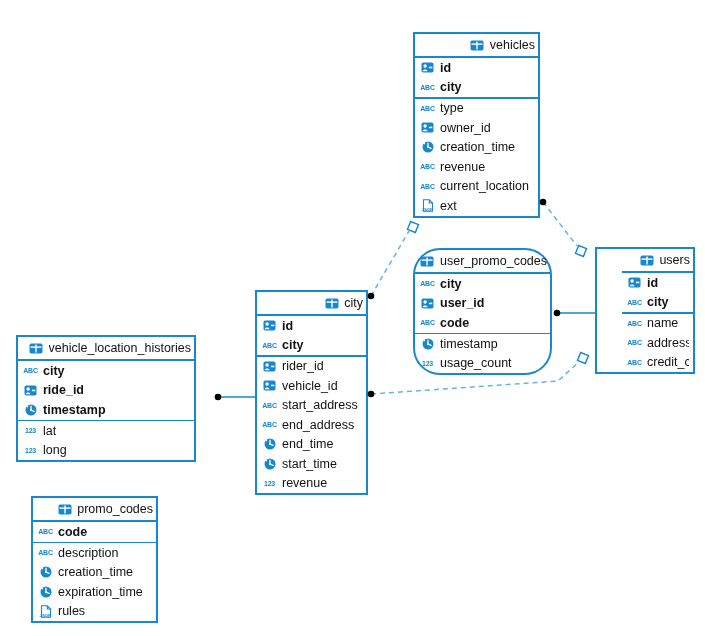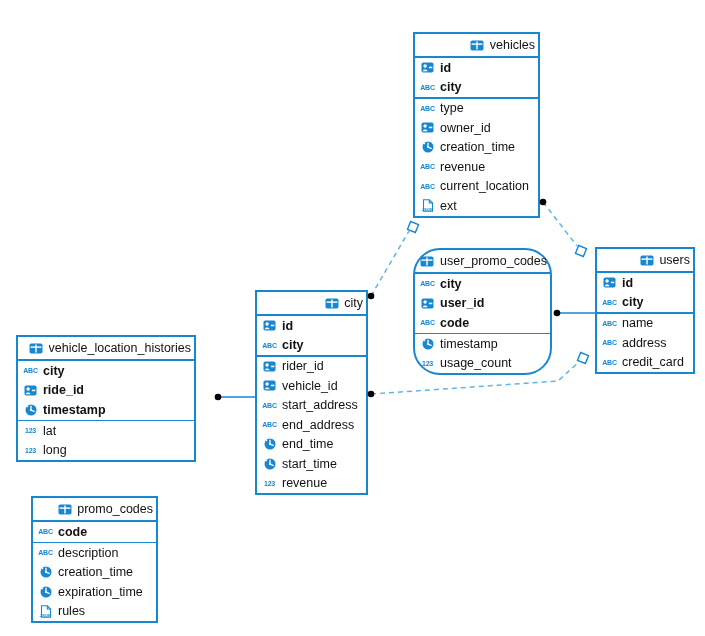--- a/index.html
+++ b/index.html
@@ -167,21 +167,21 @@
             <line x1="1.7" y1="1.9" x2="3" y2="3.1" stroke="#fff" stroke-width="1.2"></line>
           </svg>
         </span>
         <span class="col-name">timestamp</span>
       </div>
       <div class="row">
         <span class="ic ic-number">123</span>
         <span class="col-name">usage_count</span>
       </div>
     </div>
-    <div class="tbl" style="left: 595px; top: 247px; width: 100px;">
+    <div class="tbl" style="left: 595px; top: 247px; width: 100px; padding-left: 25px;">
       <div class="hdr">
         <span class="ic ic-table">
           <svg width="14" height="11" viewBox="0 0 14 11">
             <rect x="0.5" y="0.5" width="13" height="10" rx="1.8" fill="#1787cf"></rect>
             <line x1="1.5" y1="4.1" x2="12.5" y2="4.1" stroke="#fff" stroke-width="1.4"></line>
             <line x1="7" y1="1.5" x2="7" y2="9.5" stroke="#fff" stroke-width="1.4"></line>
           </svg>
         </span>
         <span class="ttl">users</span>
       </div>

